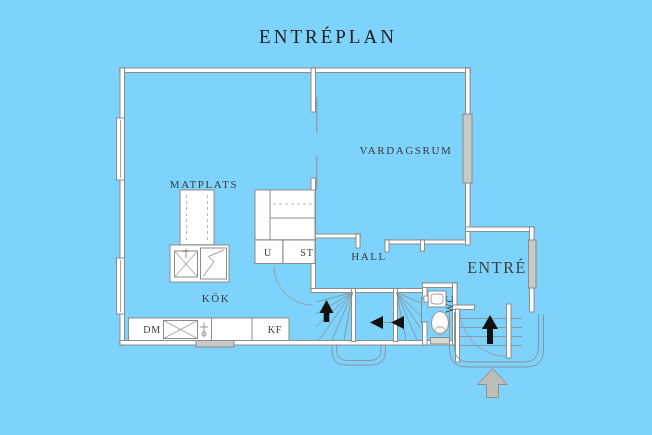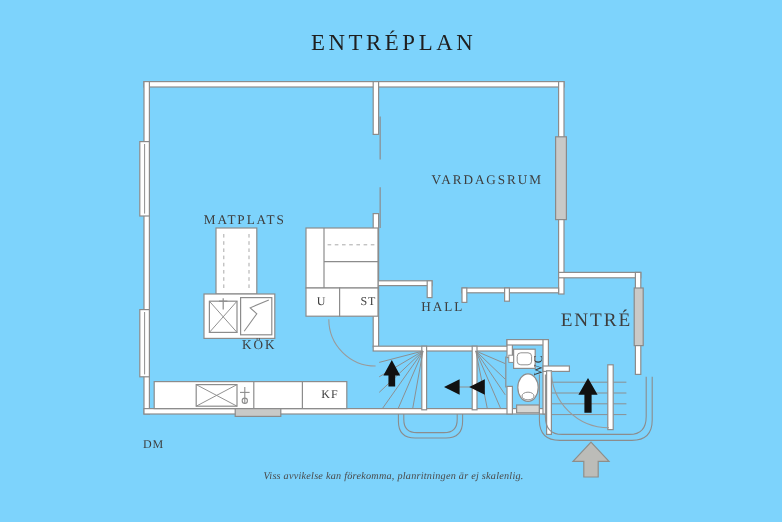--- a/index.html
+++ b/index.html
@@ -161,24 +161,23 @@
       <path d="M490,315 L482,329 L487,329 L487,344 L493,344 L493,329 L498,329 Z" fill="#111111" stroke="none"></path>
     </g>
 
     <path d="M492.5,368.5 L507.5,384.5 L498.5,384.5 L498.5,397.5 L486.5,397.5 L486.5,384.5 L477.5,384.5 Z" fill="#bcbcb8" stroke="#8e8e8a" stroke-width="1"></path>
   </svg>
 
   <div class="lbl title" style="left:328px;top:37px;">ENTRÉPLAN</div>
 
   <div class="lbl room" style="left:204px;top:136px;margin-top:48px;">MATPLATS</div>
   <div class="lbl room" style="left:393px;top:150px;margin-left:13px;">VARDAGSRUM</div>
-  <div class="lbl room" style="left:216px;top:288px;">KÖK</div>
+  <div class="lbl room" style="left:216px;top:298px;">KÖK</div>
   <div class="lbl room" style="left:369px;top:256px;">HALL</div>
   <div class="lbl room" style="left:497px;top:268px;font-size:16px;">ENTRÉ</div>
   <div class="lbl wc" style="left:449px;top:304px;">WC</div>
 
   <div class="lbl small" style="left:268px;top:252px;">U</div>
   <div class="lbl small" style="left:307px;top:252px;">ST</div>
-  <div class="lbl small" style="left:128px;top:329px;margin-top:42px;">DM</div>
+  <div class="lbl small" style="left:152px;top:329px;">DM</div>
   <div class="lbl small" style="left:275px;top:329px;">KF</div>
 
-  <div class="lbl disclaimer" style="left:328px;top:396px;">Viss avvikelse kan förekomma, planritningen är ej skalenlig.</div>
 </div>
 
 </body></html>

